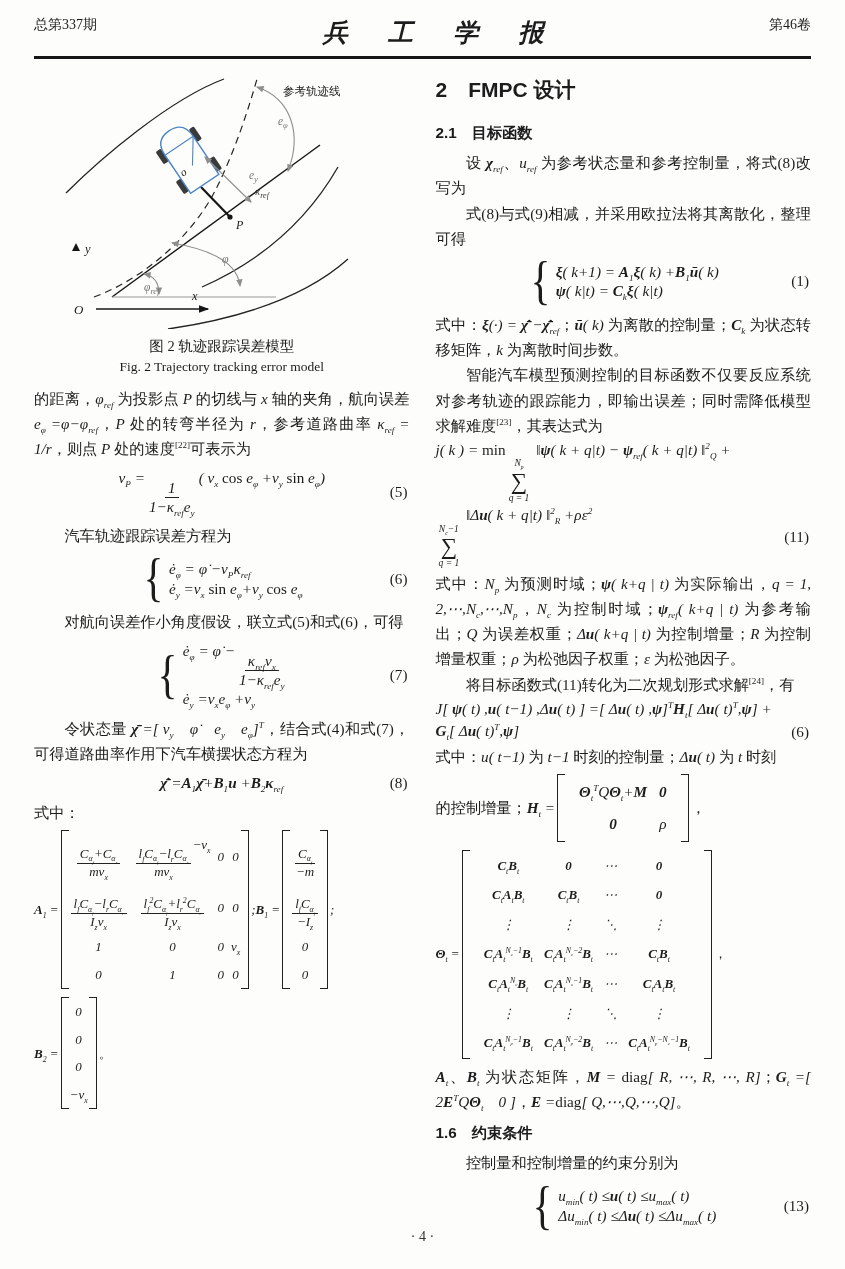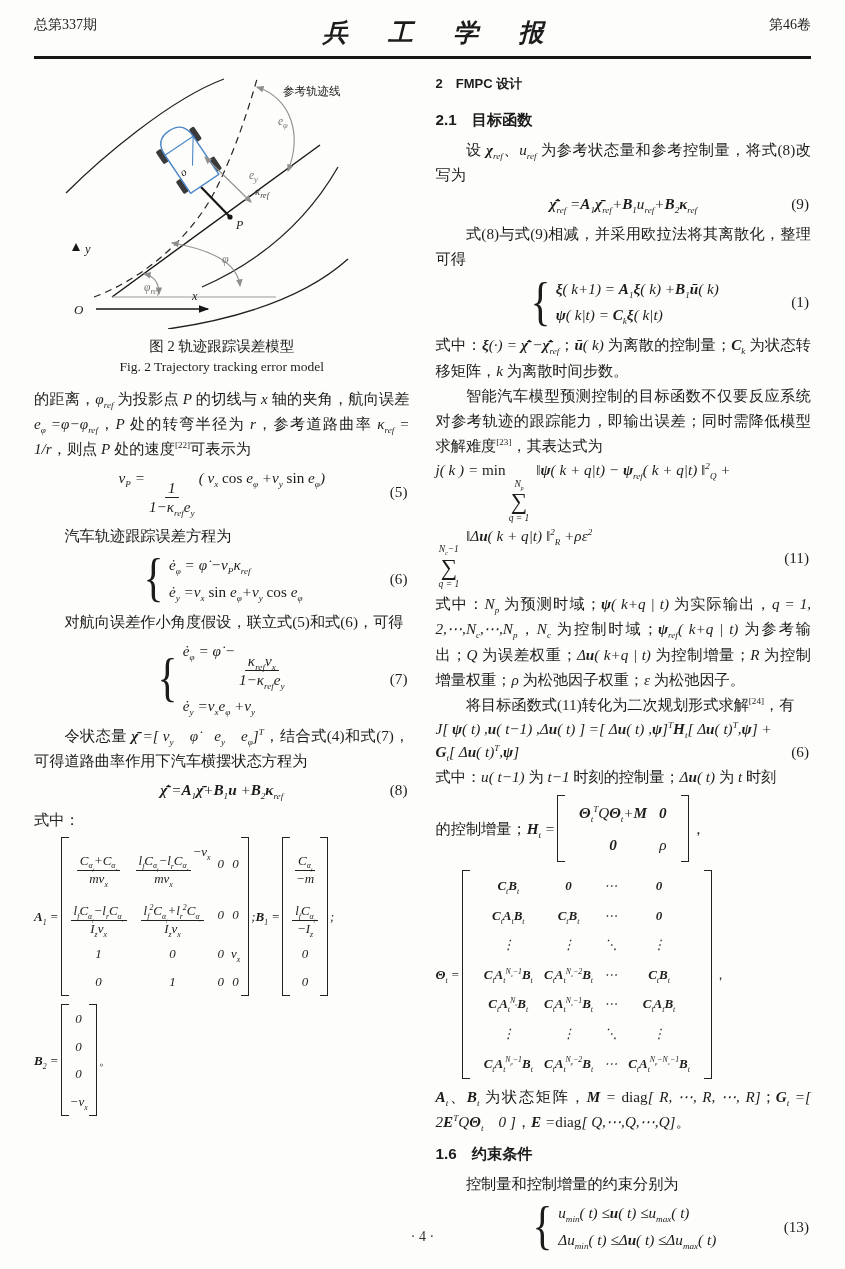--- a/index.html
+++ b/index.html
@@ -24,41 +24,41 @@
   
   .figwrap{text-align:center;margin:2px 0 4px 0;}
   .figcap{font-size:14.5px;line-height:1.45;}
   .figcap-en{font-size:13.5px;line-height:1.5;margin-bottom:8px;}
   
   .eq{display:flex;align-items:center;justify-content:center;position:relative;margin:7px 0;line-height:1.3;}
   .eqno{position:absolute;right:2px;top:50%;transform:translateY(-50%);font-style:normal;}
   .eqline{display:flex;align-items:center;position:relative;line-height:1.35;margin:2px 0;}
   .cases{display:inline-flex;align-items:center;}
   .brace{font-size:52px;font-weight:400;line-height:0.9;margin-right:3px;transform:scaleX(.8);}
-  .ccol{display:flex;flex-direction:column;align-items:flex-start;gap:7px;}
+  .ccol{display:flex;flex-direction:column;align-items:flex-start;}
   .frac{display:inline-flex;flex-direction:column;align-items:center;vertical-align:-0.62em;line-height:1.2;margin:0 1px;}
   .frac>.num{border-bottom:1.2px solid #222;padding:0 3px;}
   .frac>.den{padding:0 3px;}
   .sum{display:inline-flex;flex-direction:column;align-items:center;vertical-align:-0.75em;line-height:1;margin:0 3px;}
   .sum .sl{font-size:9.5px;}
   .sum .sg{font-size:23px;font-style:normal;margin:1px 0;}
   
   .mat{display:inline-grid;align-items:center;justify-items:center;position:relative;
        padding:5px 22px;margin:3px 2px;column-gap:12px;row-gap:7px;}
   .mat::before,.mat::after{content:"";position:absolute;top:0;bottom:0;width:7px;border:1.5px solid #222;}
   .mat::before{left:0;border-right:none;}
   .mat::after{right:0;border-left:none;}
   .mcell{font-style:italic;white-space:nowrap;}
   .matrow{display:flex;align-items:center;margin:2px 0;}
   .sm{font-size:13px;}
   .sm .mat{column-gap:7px;row-gap:6px;padding:4px 9px;}
   .sm2{font-size:13px;}
   .sm2 .mat{column-gap:11px;row-gap:8px;}
   
-  .h2{font-family:"Liberation Sans","DejaVu Sans",sans-serif;font-weight:bold;font-size:13px;margin:4px 0 12px 0;}
+  .h2{font-family:"Liberation Sans","DejaVu Sans",sans-serif;font-weight:bold;font-size:21px;margin:4px 0 12px 0;}
   .h3{font-family:"Liberation Sans","DejaVu Sans",sans-serif;font-weight:bold;font-size:15.2px;margin:6px 0 5px 0;}
   
   .footer{position:absolute;left:0;right:0;bottom:24px;text-align:center;font-size:14px;color:#333;}
   svg text{font-family:"Liberation Serif","DejaVu Serif",serif;}
 </style>
 </head>
 <body>
 
 <div class="page">
 
@@ -241,24 +241,20 @@
 
     </div>
 
     <div class="col">
 
       <div class="h2">2　FMPC 设计</div>
       <div class="h3">2.1　目标函数</div>
 
       <p class="ind">设 <span class="mi"><b>χ</b><sub>ref</sub></span>、<span class="mi">u<sub>ref</sub></span> 为参考状态量和参考控制量，将式(8)改写为</p>
 
-      <div class="eq">
-        <span><span class="mi"><b>χ̄̇</b><sub>ref</sub> =<b>A</b><sub>1</sub><b>χ̄</b><sub>ref</sub>+<b>B</b><sub>1</sub>u<sub>ref</sub>+<b>B</b><sub>2</sub><b>κ</b><sub>ref</sub></span></span>
-        <span class="eqno">(9)</span>
-      </div>
 
       <p class="ind">式(8)与式(9)相减，并采用欧拉法将其离散化，整理可得</p>
 
       <div class="eq">
         <span class="cases">
             <span class="brace">{</span>
           <span class="ccol">
             <span><span class="mi"><b>ξ</b>( k+1) = <b>A</b><sub>1</sub><b>ξ</b>( k) +<b>B</b><sub>1</sub><b>ū</b>( k)</span></span>
             <span><span class="mi"><b>ψ</b>( k|t) = <b>C</b><sub>k</sub><b>ξ</b>( k|t)</span></span>
           </span>

